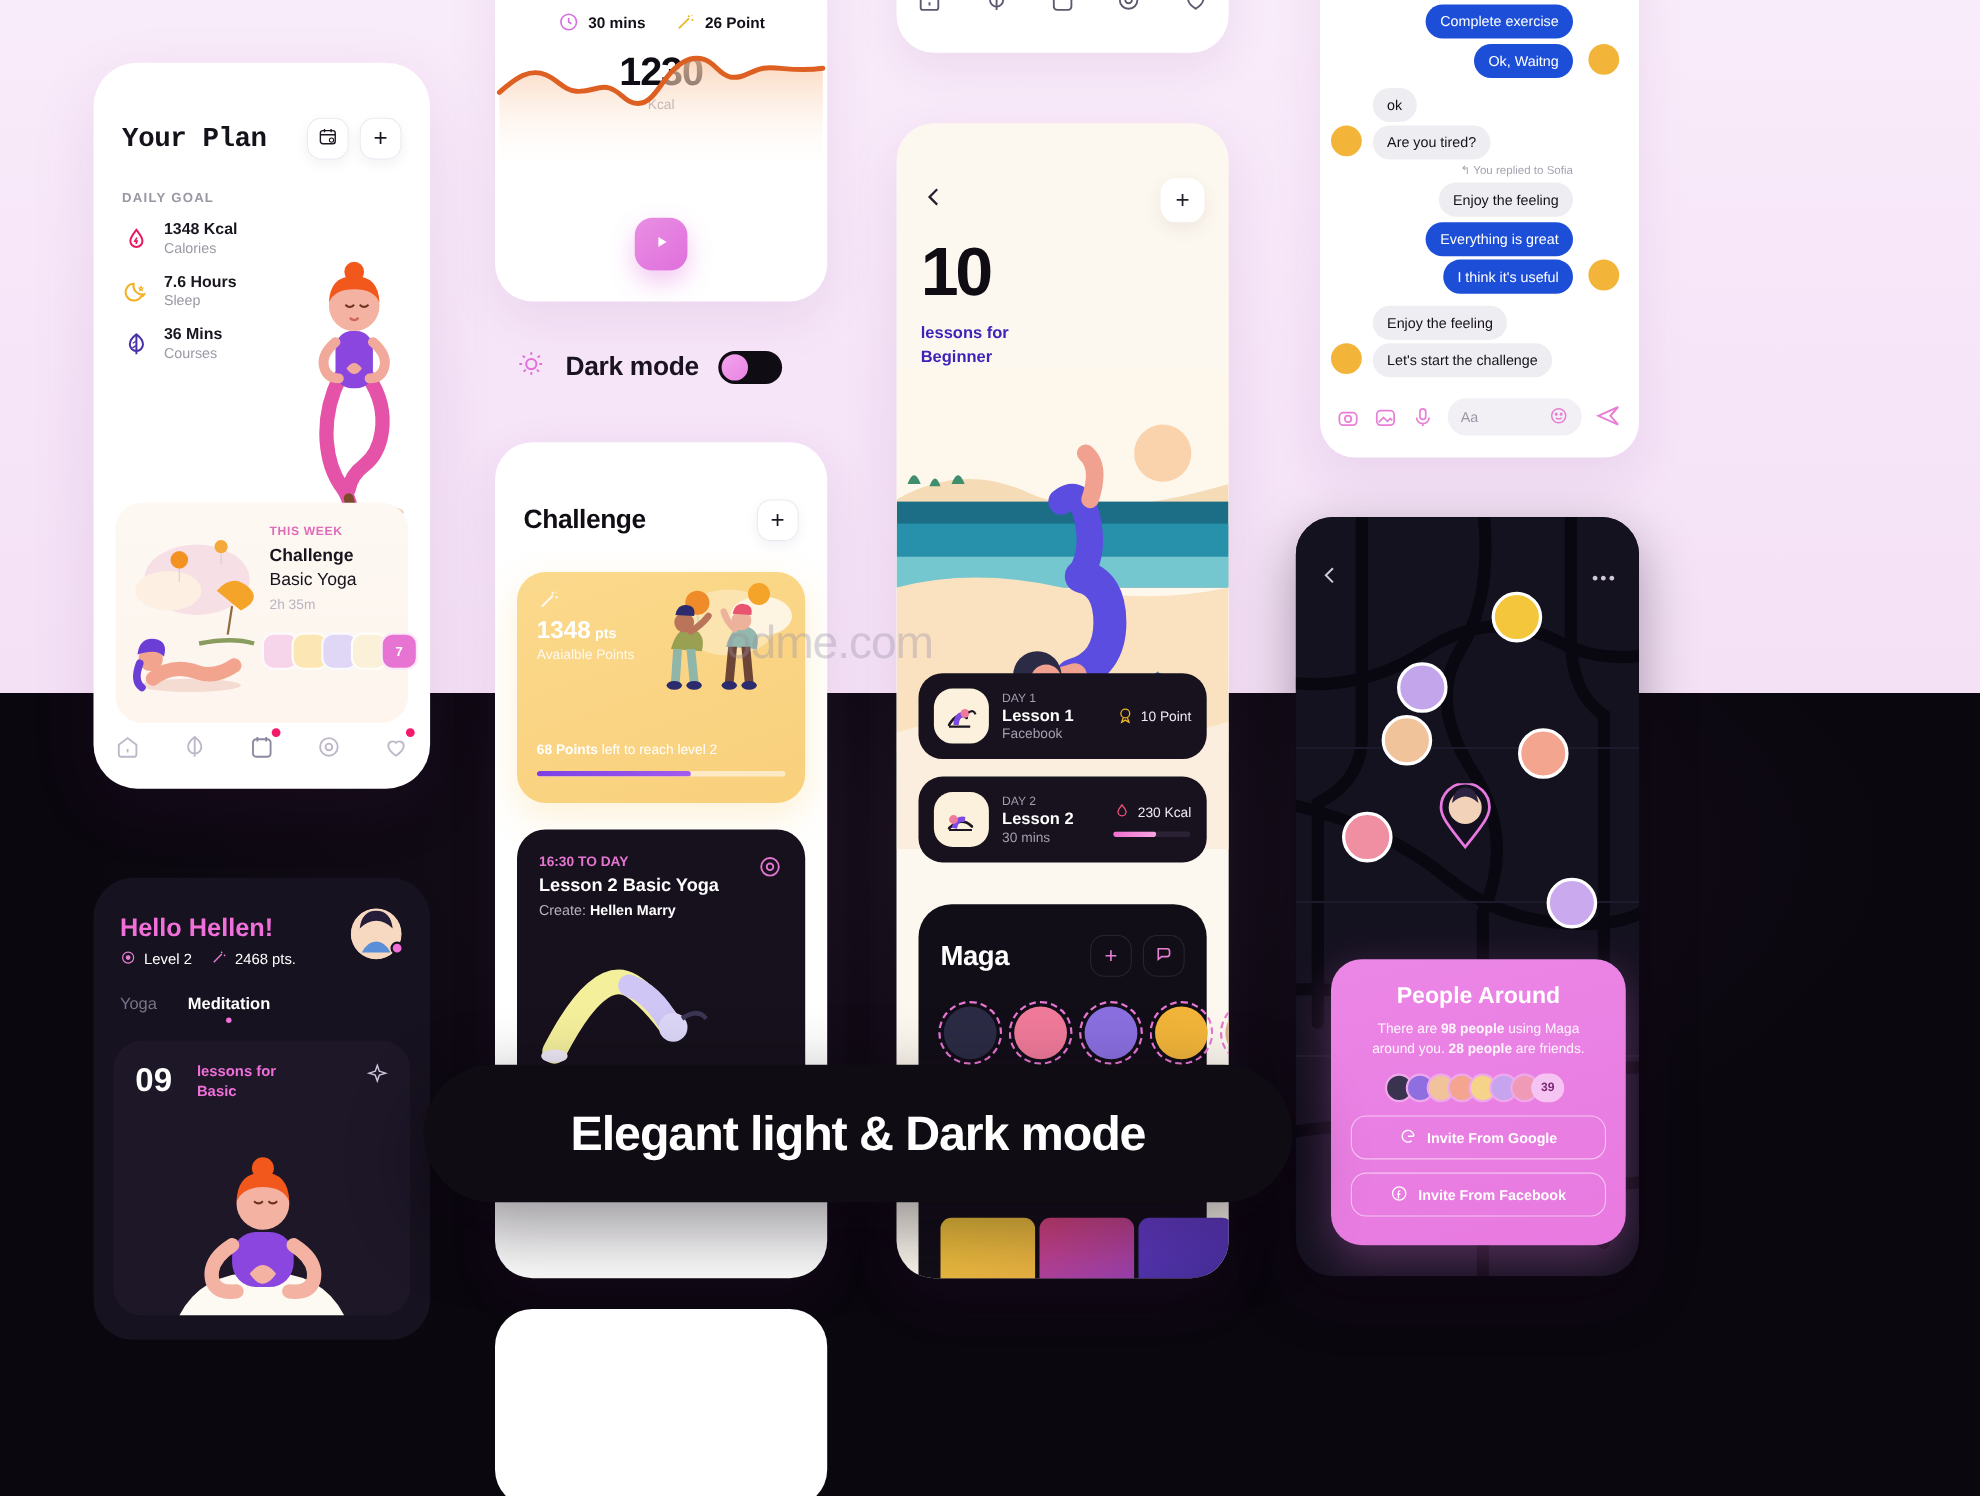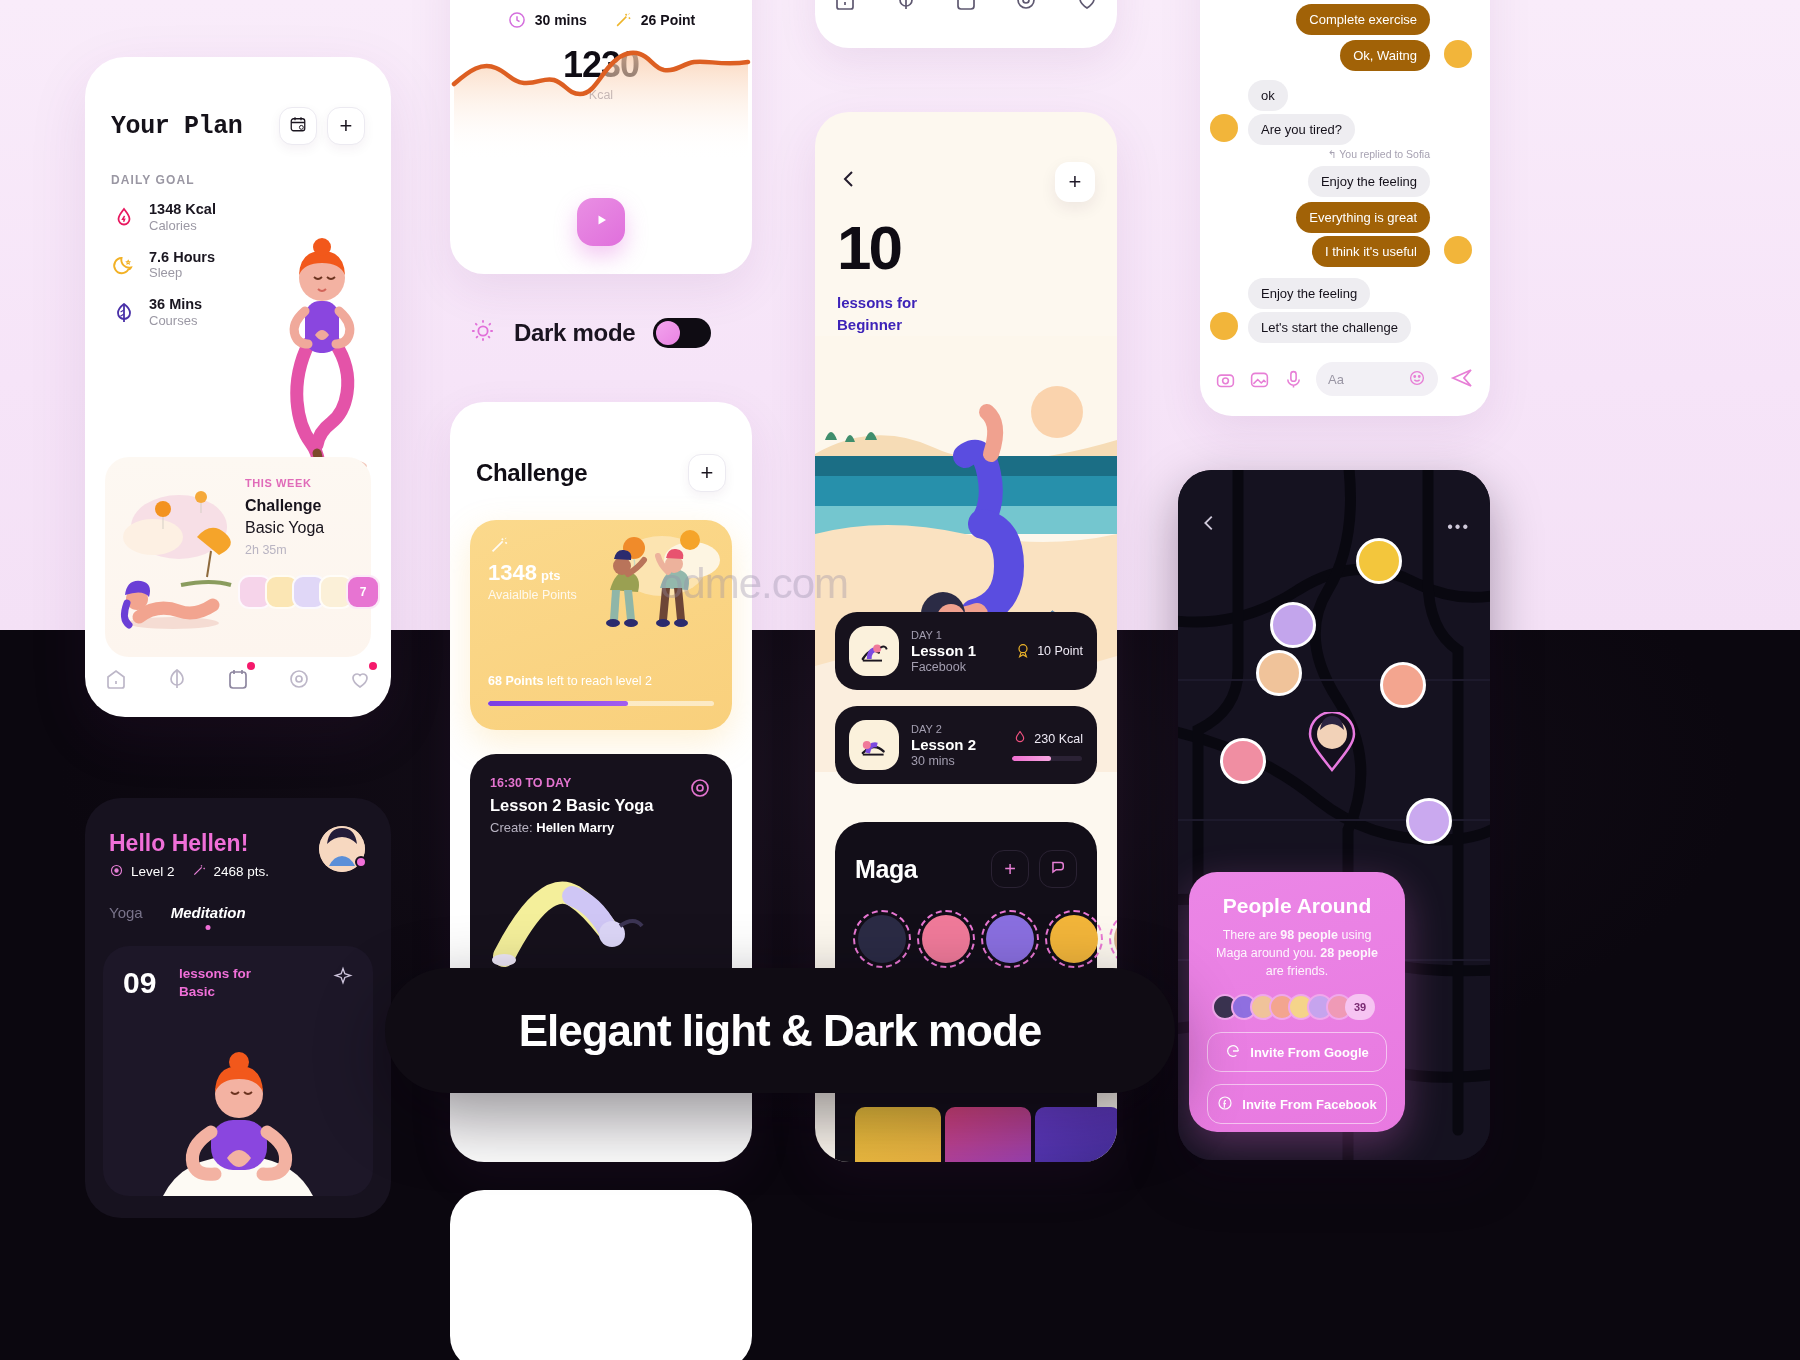--- a/index.html
+++ b/index.html
@@ -171,41 +171,41 @@
   .pu-n  { font-size:14px; font-weight:700; color:#fff;}
   .pu-t  { font-size:11.5px; color:#8e8899;}
   .pu-dots { position:absolute; right:20px; top:240px; color:#8e8899; letter-spacing:2px;}
   .grid3 { position:absolute; left:20px; top:285px; display:flex; gap:4px;}
   .g-img { width:86px; height:108px; border-radius:10px; }
 
   
   #chat { left:1200px; top:-120px; width:290px; height:536px; background:#fff;
           border-radius:32px; box-shadow:0 16px 46px rgba(110,40,120,.09);}
   .bub { position:absolute; border-radius:16px; font-size:13px; padding:8px 13px; white-space:nowrap;}
-  .bub.me   { background:#a16207; color:#fff; }
+  .bub.me   { background:#1d4ed8; color:#fff; }
   .bub.them { background:#eeedf1; color:#15111b; }
   .chat-av  { position:absolute; width:28px; height:28px; border-radius:50%;}
   .replied  { position:absolute; font-size:10.5px; color:#a7a2b2;}
 
   .chatbar { position:absolute; left:14px; right:14px; bottom:16px; height:42px;
              display:flex; align-items:center; gap:12px;}
   .cb-ic { width:22px; height:22px; display:flex; align-items:center; justify-content:center;}
   .cb-input { flex:1; height:34px; border-radius:18px; background:#f2f0f5;
               display:flex; align-items:center; padding:0 12px; font-size:13px; color:#9a96a4;}
   .cb-send { width:26px; height:26px; }
 
   #map { left:1178px; top:470px; width:312px; height:690px; border-radius:34px;
          background:#14111c; overflow:hidden; box-shadow:0 18px 50px rgba(20,5,30,.35);}
   .map-back { position:absolute; left:20px; top:42px; font-size:24px; color:#cfc9da;}
   .map-dots { position:absolute; right:20px; top:48px; color:#cfc9da; letter-spacing:2px; font-size:16px;}
   .pin { position:absolute; width:46px; height:46px; border-radius:50%;
          border:3px solid #fff; overflow:hidden;}
   .pin-big { position:absolute; width:48px; height:60px; }
 
-  .people { position:absolute; left:11px; bottom:28px; width:216px; height:260px;
+  .people { position:absolute; left:32px; bottom:28px; width:268px; height:260px;
             border-radius:28px; background:linear-gradient(165deg,#eb86e6,#e879e0);
             box-shadow:0 14px 40px rgba(230,110,220,.30);}
   .pp-title { text-align:center; font-size:21px; font-weight:700; color:#fff; padding-top:22px;}
   .pp-sub { text-align:center; font-size:12.5px; color:#fff; opacity:.92; padding:8px 22px 0 22px;
             line-height:1.45;}
   .pp-sub b { font-weight:700;}
   .pp-avs { display:flex; justify-content:center; align-items:center; margin-top:14px;}
   .pp-av { width:26px; height:26px; border-radius:50%; border:2px solid #f0a8ec; margin-left:-7px;}
   .pp-count { width:30px; height:26px; border-radius:13px; background:#f6c4f2; margin-left:-7px;
               display:flex; align-items:center; justify-content:center;
@@ -221,21 +221,21 @@
   .hl-greet span { color:#f06fd8; }
   .hl-meta  { position:absolute; left:24px; top:64px; display:flex; gap:16px; align-items:center;
               font-size:13.5px; color:#fff; }
   .hl-meta .it { display:flex; gap:7px; align-items:center;}
   .hl-av { position:absolute; right:26px; top:28px; width:46px; height:46px; border-radius:50%;
            background:#f7d8c0; overflow:hidden;}
   .hl-avdot { position:absolute; right:24px; top:58px; width:12px; height:12px;
               border-radius:50%; background:#f06fd8; border:2px solid #17121f;}
   .hl-tabs { position:absolute; left:24px; top:106px; display:flex; gap:28px; align-items:center;}
   .hl-tab { font-size:15px; color:#79738a; }
-  .hl-tab.active { color:#fff; font-weight:700; position:relative;font-style:italic;}
+  .hl-tab.active { color:#fff; font-weight:700; position:relative;}
   .hl-tab.active:after { content:''; position:absolute; left:50%; bottom:-9px;
                          transform:translateX(-50%); width:5px; height:5px; border-radius:50%;
                          background:#f06fd8;}
   .hl-lesson { position:absolute; left:18px; top:148px; width:270px; height:250px;
                border-radius:26px; background:#1d1728; overflow:hidden;}
   .hl-num { position:absolute; left:20px; top:20px; font-size:30px; font-weight:700; color:#fff;}
   .hl-l1 { position:absolute; left:76px; top:20px; font-size:13.5px; font-weight:700; color:#f06fd8;}
   .hl-l2 { position:absolute; left:76px; top:38px; font-size:13.5px; font-weight:700; color:#f06fd8;}
   .hl-star { position:absolute; right:20px; top:20px; color:#cfc6de;}
 

